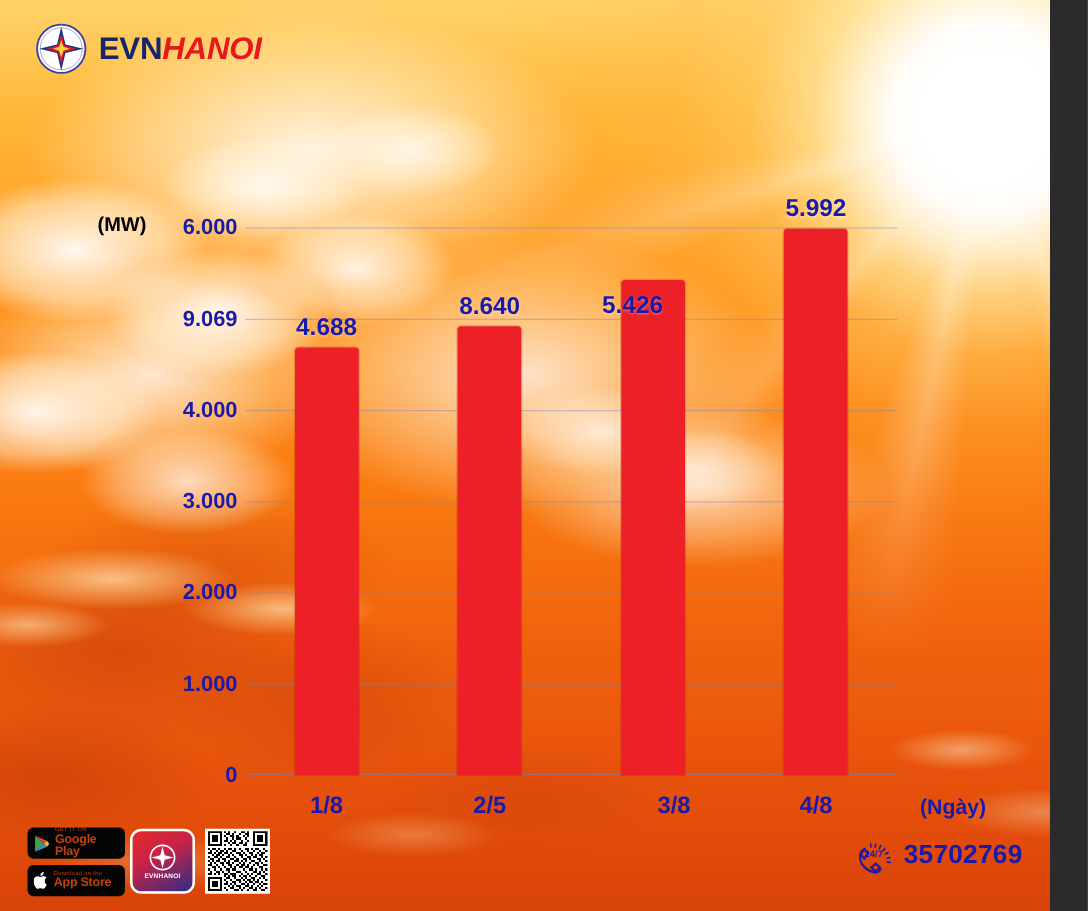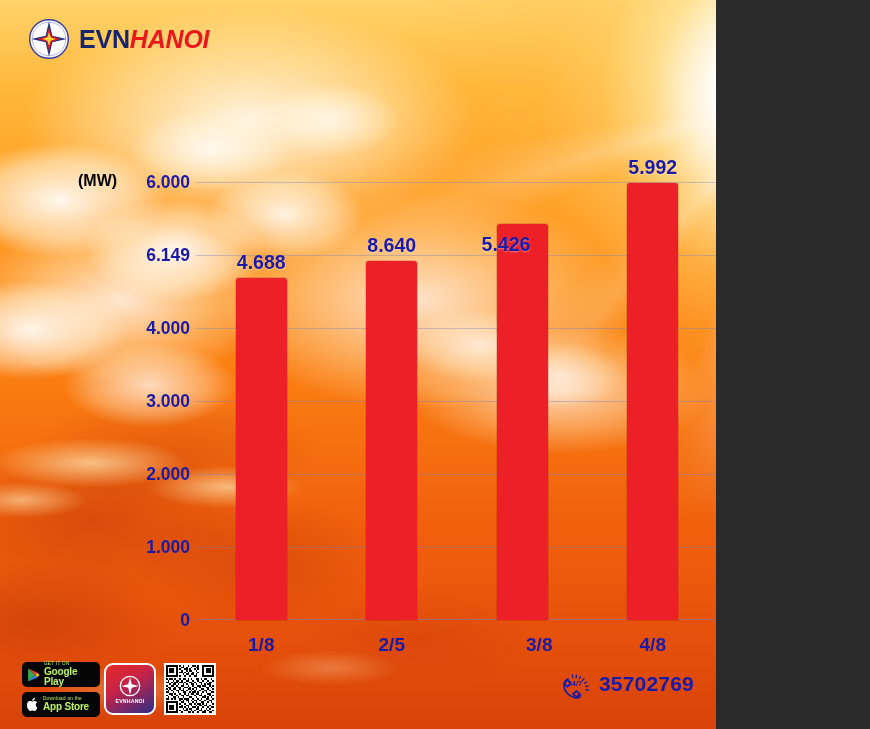--- a/index.html
+++ b/index.html
@@ -8,21 +8,21 @@
     padding: 0;
     background: #2b2b2b;
   }
   body {
     font-family: "Liberation Sans", sans-serif;
   }
 
   
   #poster {
     position: relative;
-    width: 716px;
+    width: 840px;
     height: 729px;
     overflow: hidden;
     background: #F26B12;
   }
 
   
   .bg-layer { position: absolute; inset: 0; }
 
   
   .bg-base {
@@ -267,21 +267,21 @@
   .badge {
     width: 78px; height: 25px;
     background: #050505;
     border-radius: 5px;
     display: flex; align-items: center;
     gap: 4px;
     padding: 0 5px;
     box-sizing: border-box;
   }
   .badge svg { flex: 0 0 auto; }
-  .badge-txt { line-height: 1.0; color: #bef264; }
+  .badge-txt { line-height: 1.0; color: #c2410c; }
   .badge-top { font-size: 4.6px; letter-spacing: 0.3px; display: block; }
   .badge-big { font-size: 10px; font-weight: 700; display: block; letter-spacing: -0.2px; }
 
   .app-tile {
     position: absolute;
     left: 104px; top: 663px;
     width: 52px; height: 52px;
     border-radius: 9px;
     background: linear-gradient(150deg, #E52B27 0%, #C62248 42%, #2B2E86 100%);
     border: 2px solid #ffffff;
@@ -345,21 +345,21 @@
 
   <div id="chart">
 
     <div class="unit-label">(MW)</div>
     <div class="ylabels">
         <div class="ytick" style="top: 438px;">0</div>
         <div class="ytick" style="top: 365px;">1.000</div>
         <div class="ytick" style="top: 292px;">2.000</div>
         <div class="ytick" style="top: 219px;">3.000</div>
         <div class="ytick" style="top: 146px;">4.000</div>
-        <div class="ytick" style="top: 73px;">6.149</div>
+        <div class="ytick" style="top: 73px;">9.069</div>
         <div class="ytick" style="top: 0px;">6.000</div>
       </div>
 
     <div class="plot">
       <div class="axis-base"></div>
     <div class="gridline" style="top: 365px;"></div>
         <div class="gridline" style="top: 292px;"></div>
         <div class="gridline" style="top: 219px;"></div>
         <div class="gridline" style="top: 146px;"></div>
         <div class="gridline" style="top: 73px;"></div>

